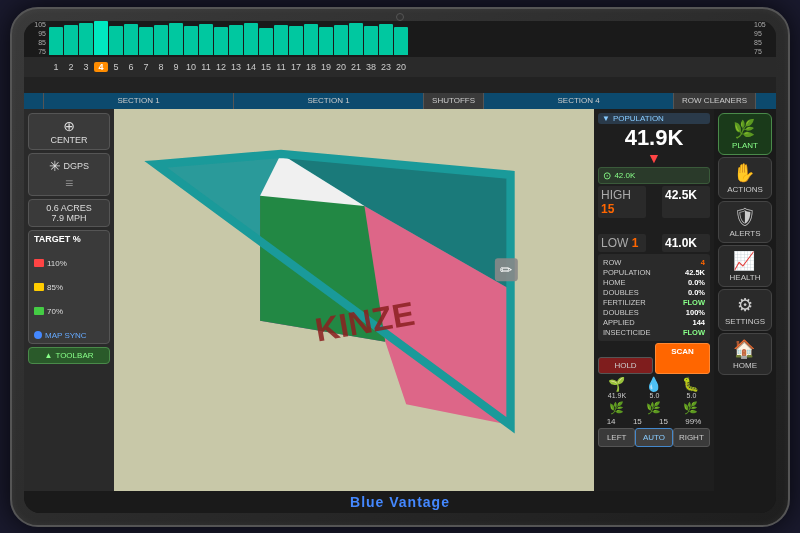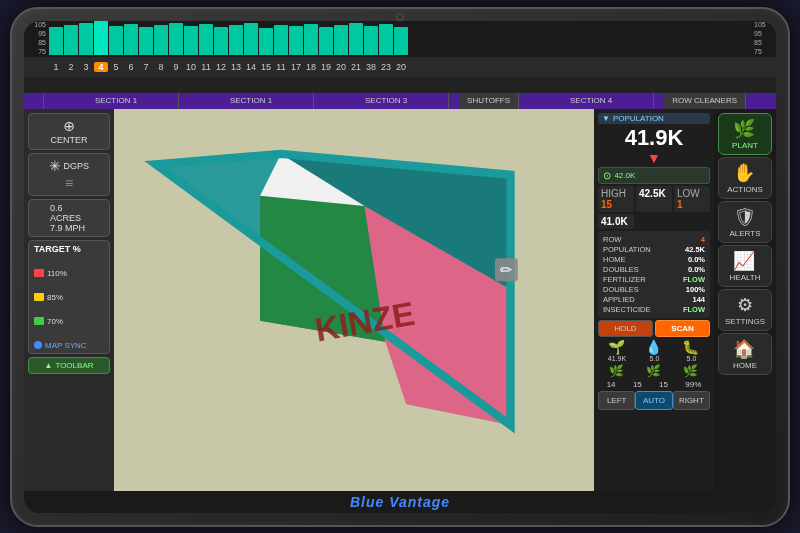--- a/index.html
+++ b/index.html
@@ -81,24 +81,23 @@
     .row-num-active {
       background: #ff8c00;
       color: #fff;
       border-radius: 2px;
       font-weight: bold;
     }
 
     .section-labels {
       display: flex;
       height: 16px;
-      background: #4c1d95;
-      font-size: 8px;
-      color: #ccc;
-      gap: 10px;
+      background: #0c4a6e;
+      font-size: 8px;
+      color: #ccc;
     }
 
     .section-label {
       flex: 1;
       display: flex;
       align-items: center;
       justify-content: center;
       border-right: 1px solid #555;
     }
 
@@ -150,24 +149,24 @@
 
     .sidebar-icon {
       font-size: 14px;
       margin-bottom: 1px;
     }
 
     .info-box {
       background: #3a3a3a;
       border: 1px solid #555;
       border-radius: 4px;
-      padding: 3px 21px;
+      padding: 3px 5px;
       color: #ddd;
       font-size: 9px;
-      text-align: left;
+      text-align: center;
     }
 
     .target-section {
       background: #3a3a3a;
       border: 1px solid #555;
       border-radius: 4px;
       padding: 3px 5px;
       font-size: 8px;
       color: #ddd;
     }
@@ -270,23 +269,23 @@
       padding: 2px 4px;
       font-size: 8px;
       color: #88ff88;
       display: flex;
       align-items: center;
       gap: 3px;
     }
 
     .high-low-section {
       display: grid;
-      grid-template-columns: 1fr 1fr 1fr;
-      gap: 2px;
-      font-size: 10px;
+      grid-template-columns: 1fr 1fr;
+      gap: 16px;
+      font-size: 12px;
     }
 
     .hl-item {
       background: #2a2a2a;
       border-radius: 2px;
       padding: 2px 3px;
       color: #ccc;
     }
 
     .hl-val {
@@ -317,28 +316,29 @@
       color: #88ff88;
     }
 
     .hold-scan {
       display: flex;
       gap: 2px;
     }
 
     .hold-btn {
       flex: 1;
-      background: #c2410c;
+      background: #7f1d1d;
       border: 1px solid #555;
       border-radius: 3px;
       padding: 3px;
       font-size: 8px;
       color: #ccc;
       text-align: center;
       cursor: pointer;
+      margin-top: 14px;
     }
 
     .scan-btn {
       flex: 1;
       background: #ff6600;
       border: 1px solid #ff8833;
       border-radius: 3px;
       padding: 3px;
       font-size: 8px;
       color: #fff;
@@ -387,21 +387,21 @@
       font-size: 8px;
       color: #ccc;
       text-align: center;
       cursor: pointer;
       display: flex;
       align-items: center;
       justify-content: center;
     }
 
     .bot-btn-active {
-      background: #0c4a6e;
+      background: #404040;
       border-color: #4488cc;
       color: #88ccff;
     }
 
     
     .right-nav {
       width: 62px;
       background: #1a1a1a;
       display: flex;
       flex-direction: column;
@@ -442,21 +442,20 @@
       height: 22px;
       background: #1a1a1a;
       display: flex;
       align-items: center;
       justify-content: center;
     }
 
     .brand-text {
       font-size: 14px;
       font-weight: bold;
-      font-style: italic;
       color: #4488ff;
       letter-spacing: 1px;
     }
 
     .camera-notch {
       position: absolute;
       top: 4px;
       left: 50%;
       transform: translateX(-50%);
       width: 8px;
@@ -568,21 +567,20 @@
         <div class="row-num">23</div>
         <div class="row-num">20</div>
         <div style="width:20px;"></div>
       </div>
     </div>
 
     <div class="section-labels">
       <div style="width:20px;border-right:1px solid #555;"></div>
       <div class="section-label">SECTION 1</div>
       <div class="section-label">SECTION 1</div>
-      <div class="section-label">SECTION 3</div>
       <div class="section-special">SHUTOFFS</div>
       <div class="section-label">SECTION 4</div>
       <div class="section-special">ROW CLEANERS</div>
       <div style="width:20px;"></div>
     </div>
 
     <div class="main-content">
 
       <div class="left-sidebar">
 

